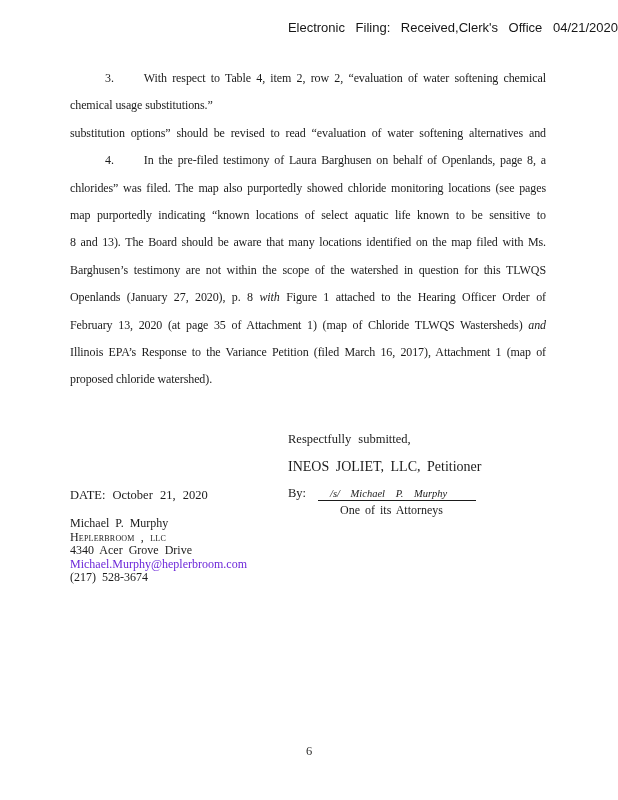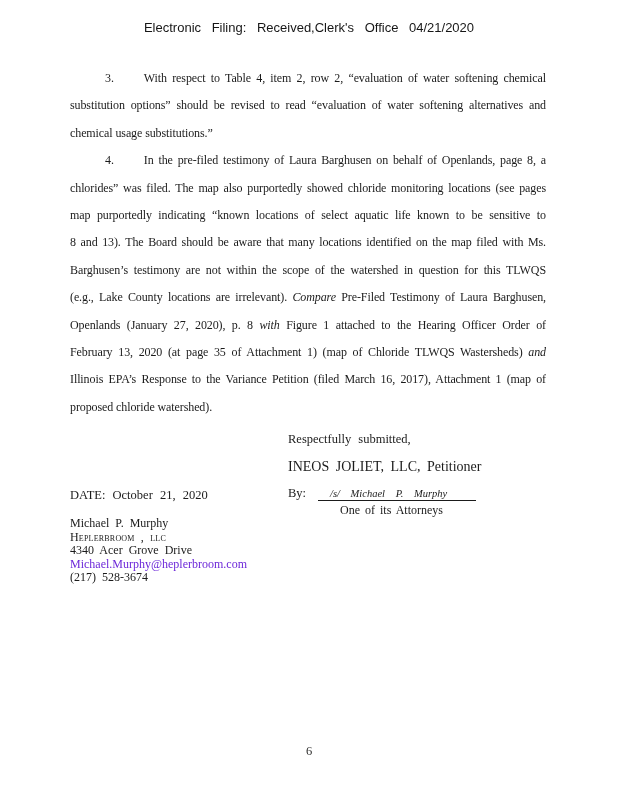--- a/index.html
+++ b/index.html
@@ -12,21 +12,21 @@
     font-family: "Liberation Serif", serif;
     color: #1b1b1b;
     overflow: hidden;
   }
   
   .header-line {
     position: absolute;
     top: 20px;
     left: 0;
     width: 100%;
-    text-align: center;
+    text-align: right;
     font-family: "Liberation Sans", sans-serif;
     font-size: 13px;
     word-spacing: 7px;
     color: #161616;
   }
   
   .body-text {
     position: absolute;
     left: 70px;
     top: 65px;
@@ -89,30 +89,29 @@
 </head>
 <body>
 
 <div class="page">
 
   <div class="header-line">Electronic Filing: Received,Clerk's Office 04/21/2020</div>
 
   <div class="body-text">
       <div>
         <div class="doc-line first"><span>3.</span><span class="tab"></span><span>With respect to Table 4, item 2, row 2, “evaluation of water softening chemical</span></div>
+        <div class="doc-line last"><span>chemical usage substitutions.”</span></div>
         <div class="doc-line"><span>substitution options” should be revised to read “evaluation of water softening alternatives and</span></div>
-        <div class="doc-line last"><span>chemical usage substitutions.”</span></div>
       </div>
       <div>
         <div class="doc-line first"><span>4.</span><span class="tab"></span><span>In the pre-filed testimony of Laura Barghusen on behalf of Openlands, page 8, a</span></div>
         <div class="doc-line"><span>chlorides” was filed. The map also purportedly showed chloride monitoring locations (see pages</span></div>
         <div class="doc-line"><span>map purportedly indicating “known locations of select aquatic life known to be sensitive to</span></div>
         <div class="doc-line"><span>8 and 13). The Board should be aware that many locations identified on the map filed with Ms.</span></div>
         <div class="doc-line"><span>Barghusen’s testimony are not within the scope of the watershed in question for this TLWQS</span></div>
-        <div class="doc-line"><span>(e.g., Lake County locations are irrelevant). </span><span class="it">Compare</span><span> Pre-Filed Testimony of Laura Barghusen,</span></div>
         <div class="doc-line"><span>Openlands (January 27, 2020), p. 8 </span><span class="it">with</span><span> Figure 1 attached to the Hearing Officer Order of</span></div>
         <div class="doc-line"><span>February 13, 2020 (at page 35 of Attachment 1) (map of Chloride TLWQS Wastersheds) </span><span class="it">and</span></div>
         <div class="doc-line"><span>Illinois EPA’s Response to the Variance Petition (filed March 16, 2017), Attachment 1 (map of</span></div>
         <div class="doc-line last"><span>proposed chloride watershed).</span></div>
       </div>
     </div>
 
   <div class="sig-respectfully">Respectfully submitted,</div>
   <div class="sig-party">INEOS JOLIET, LLC, Petitioner</div>
 

